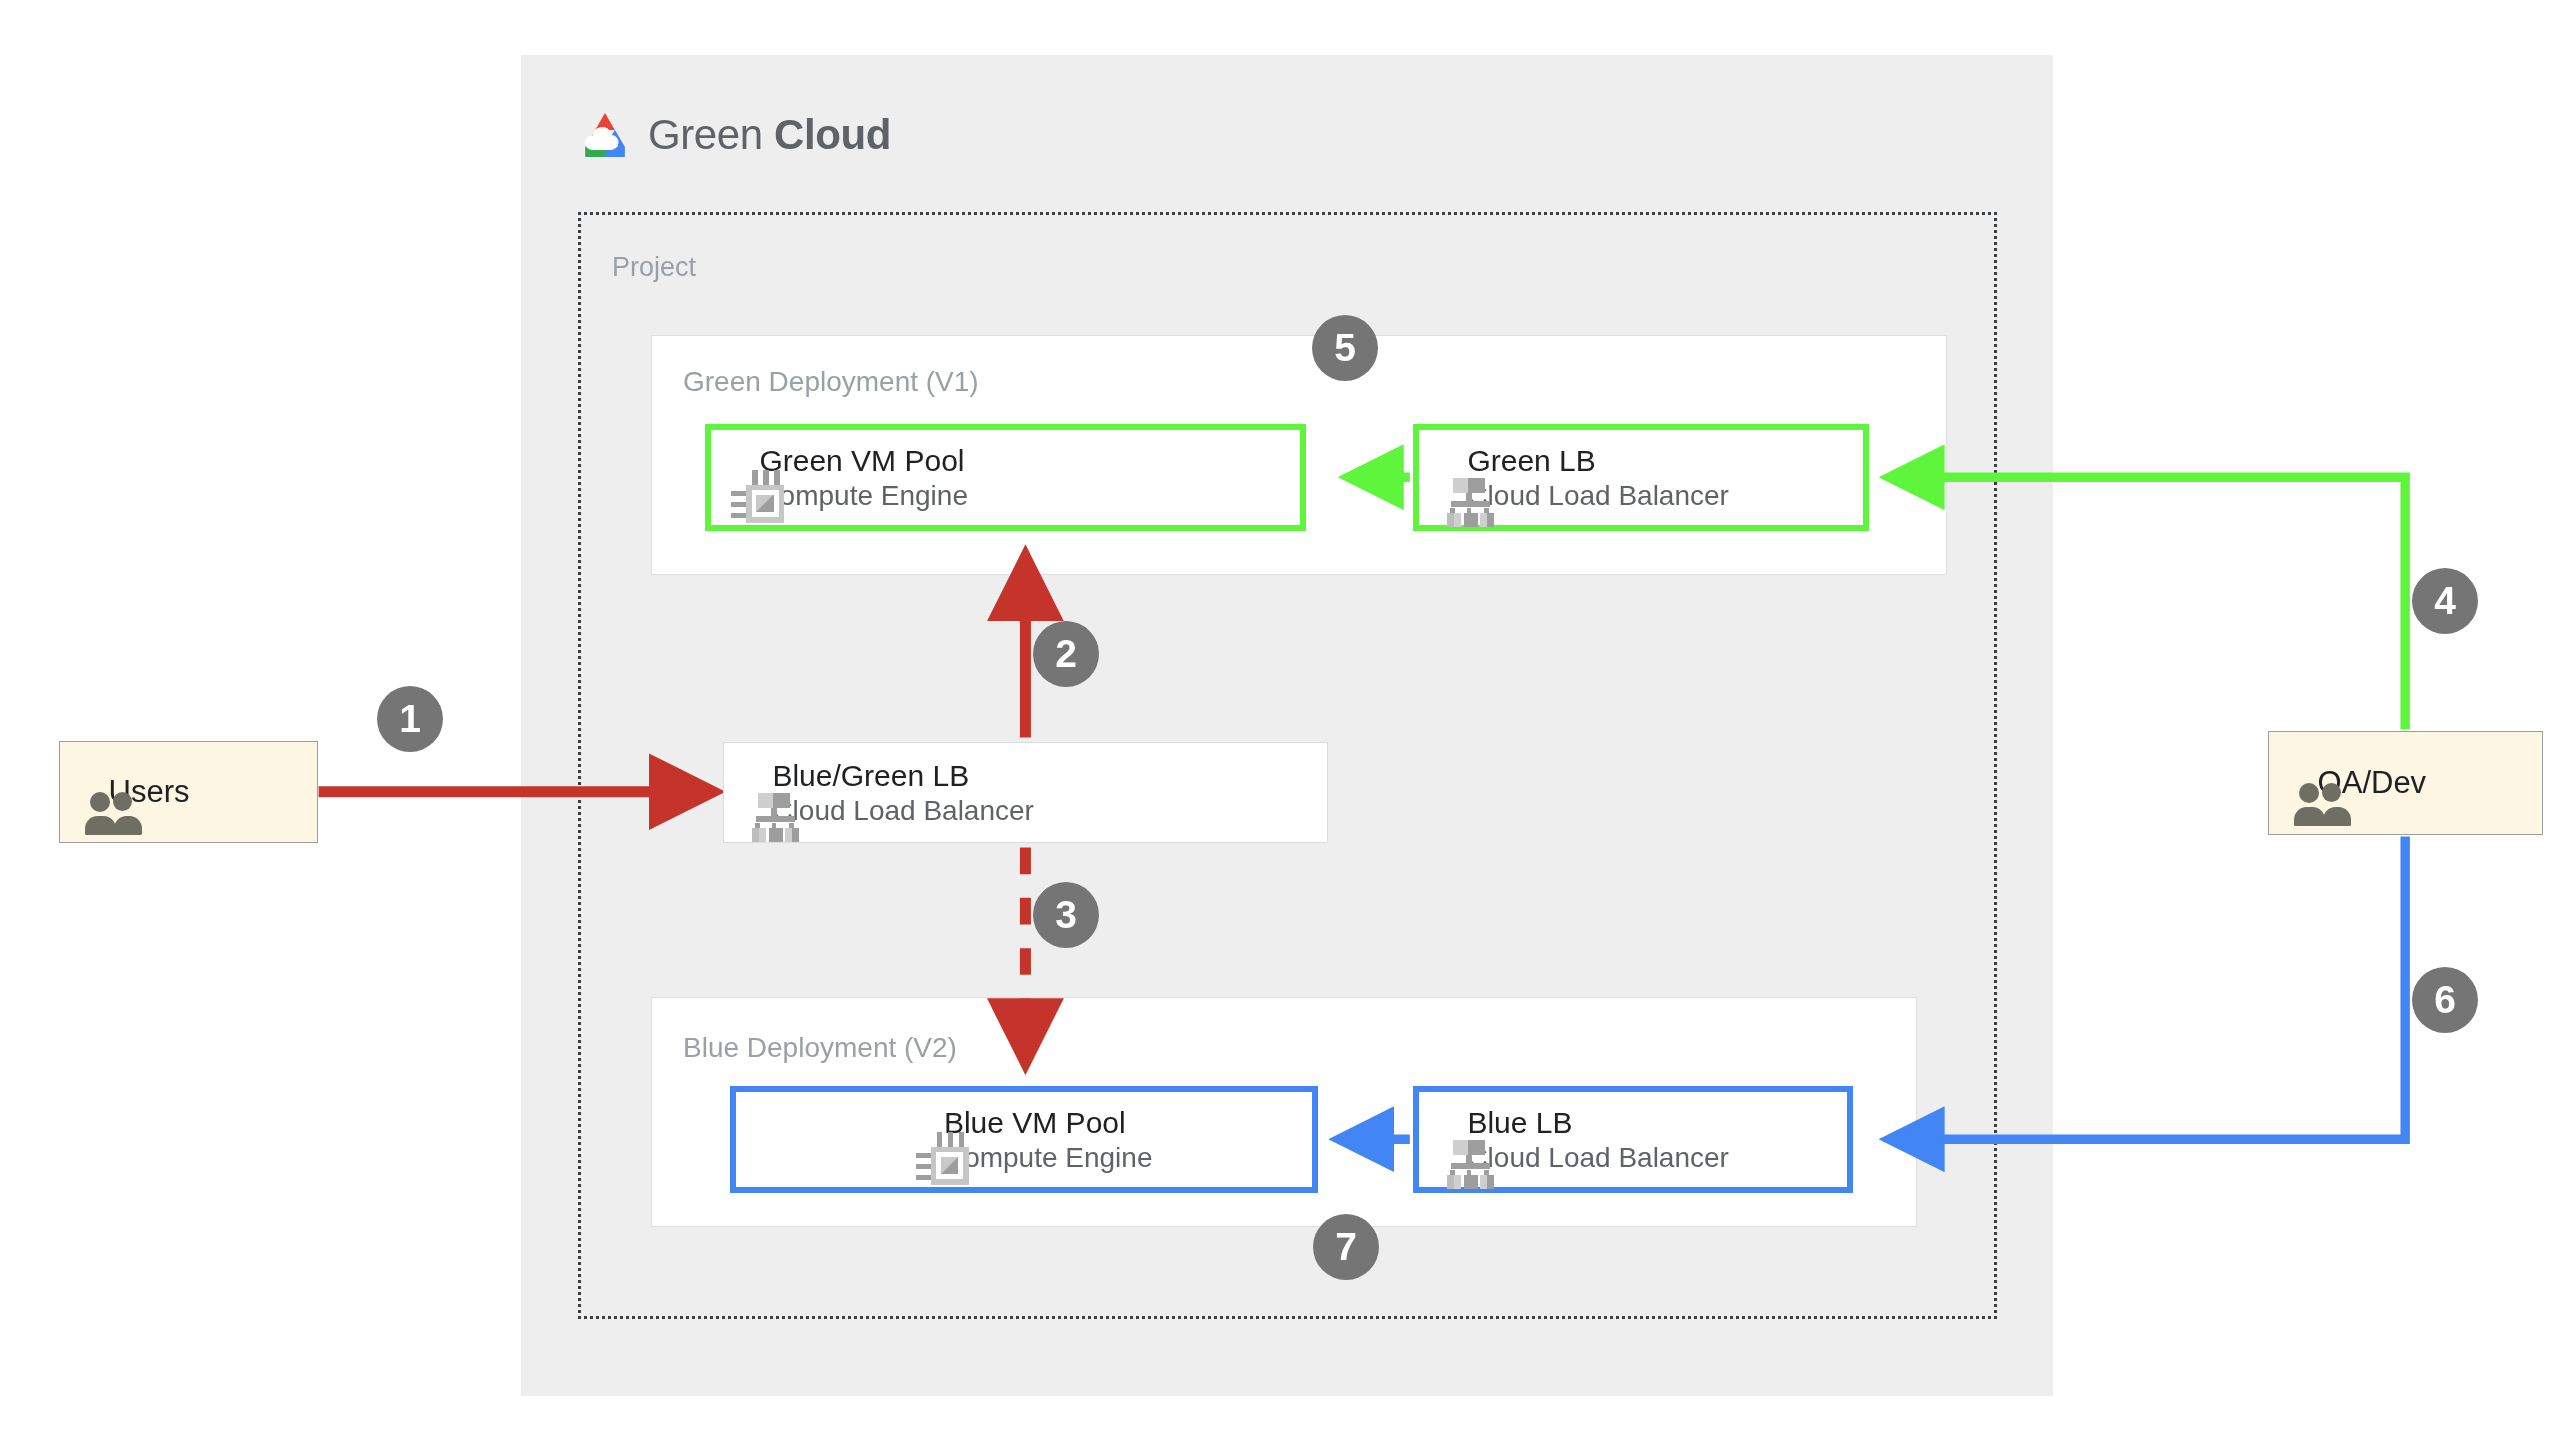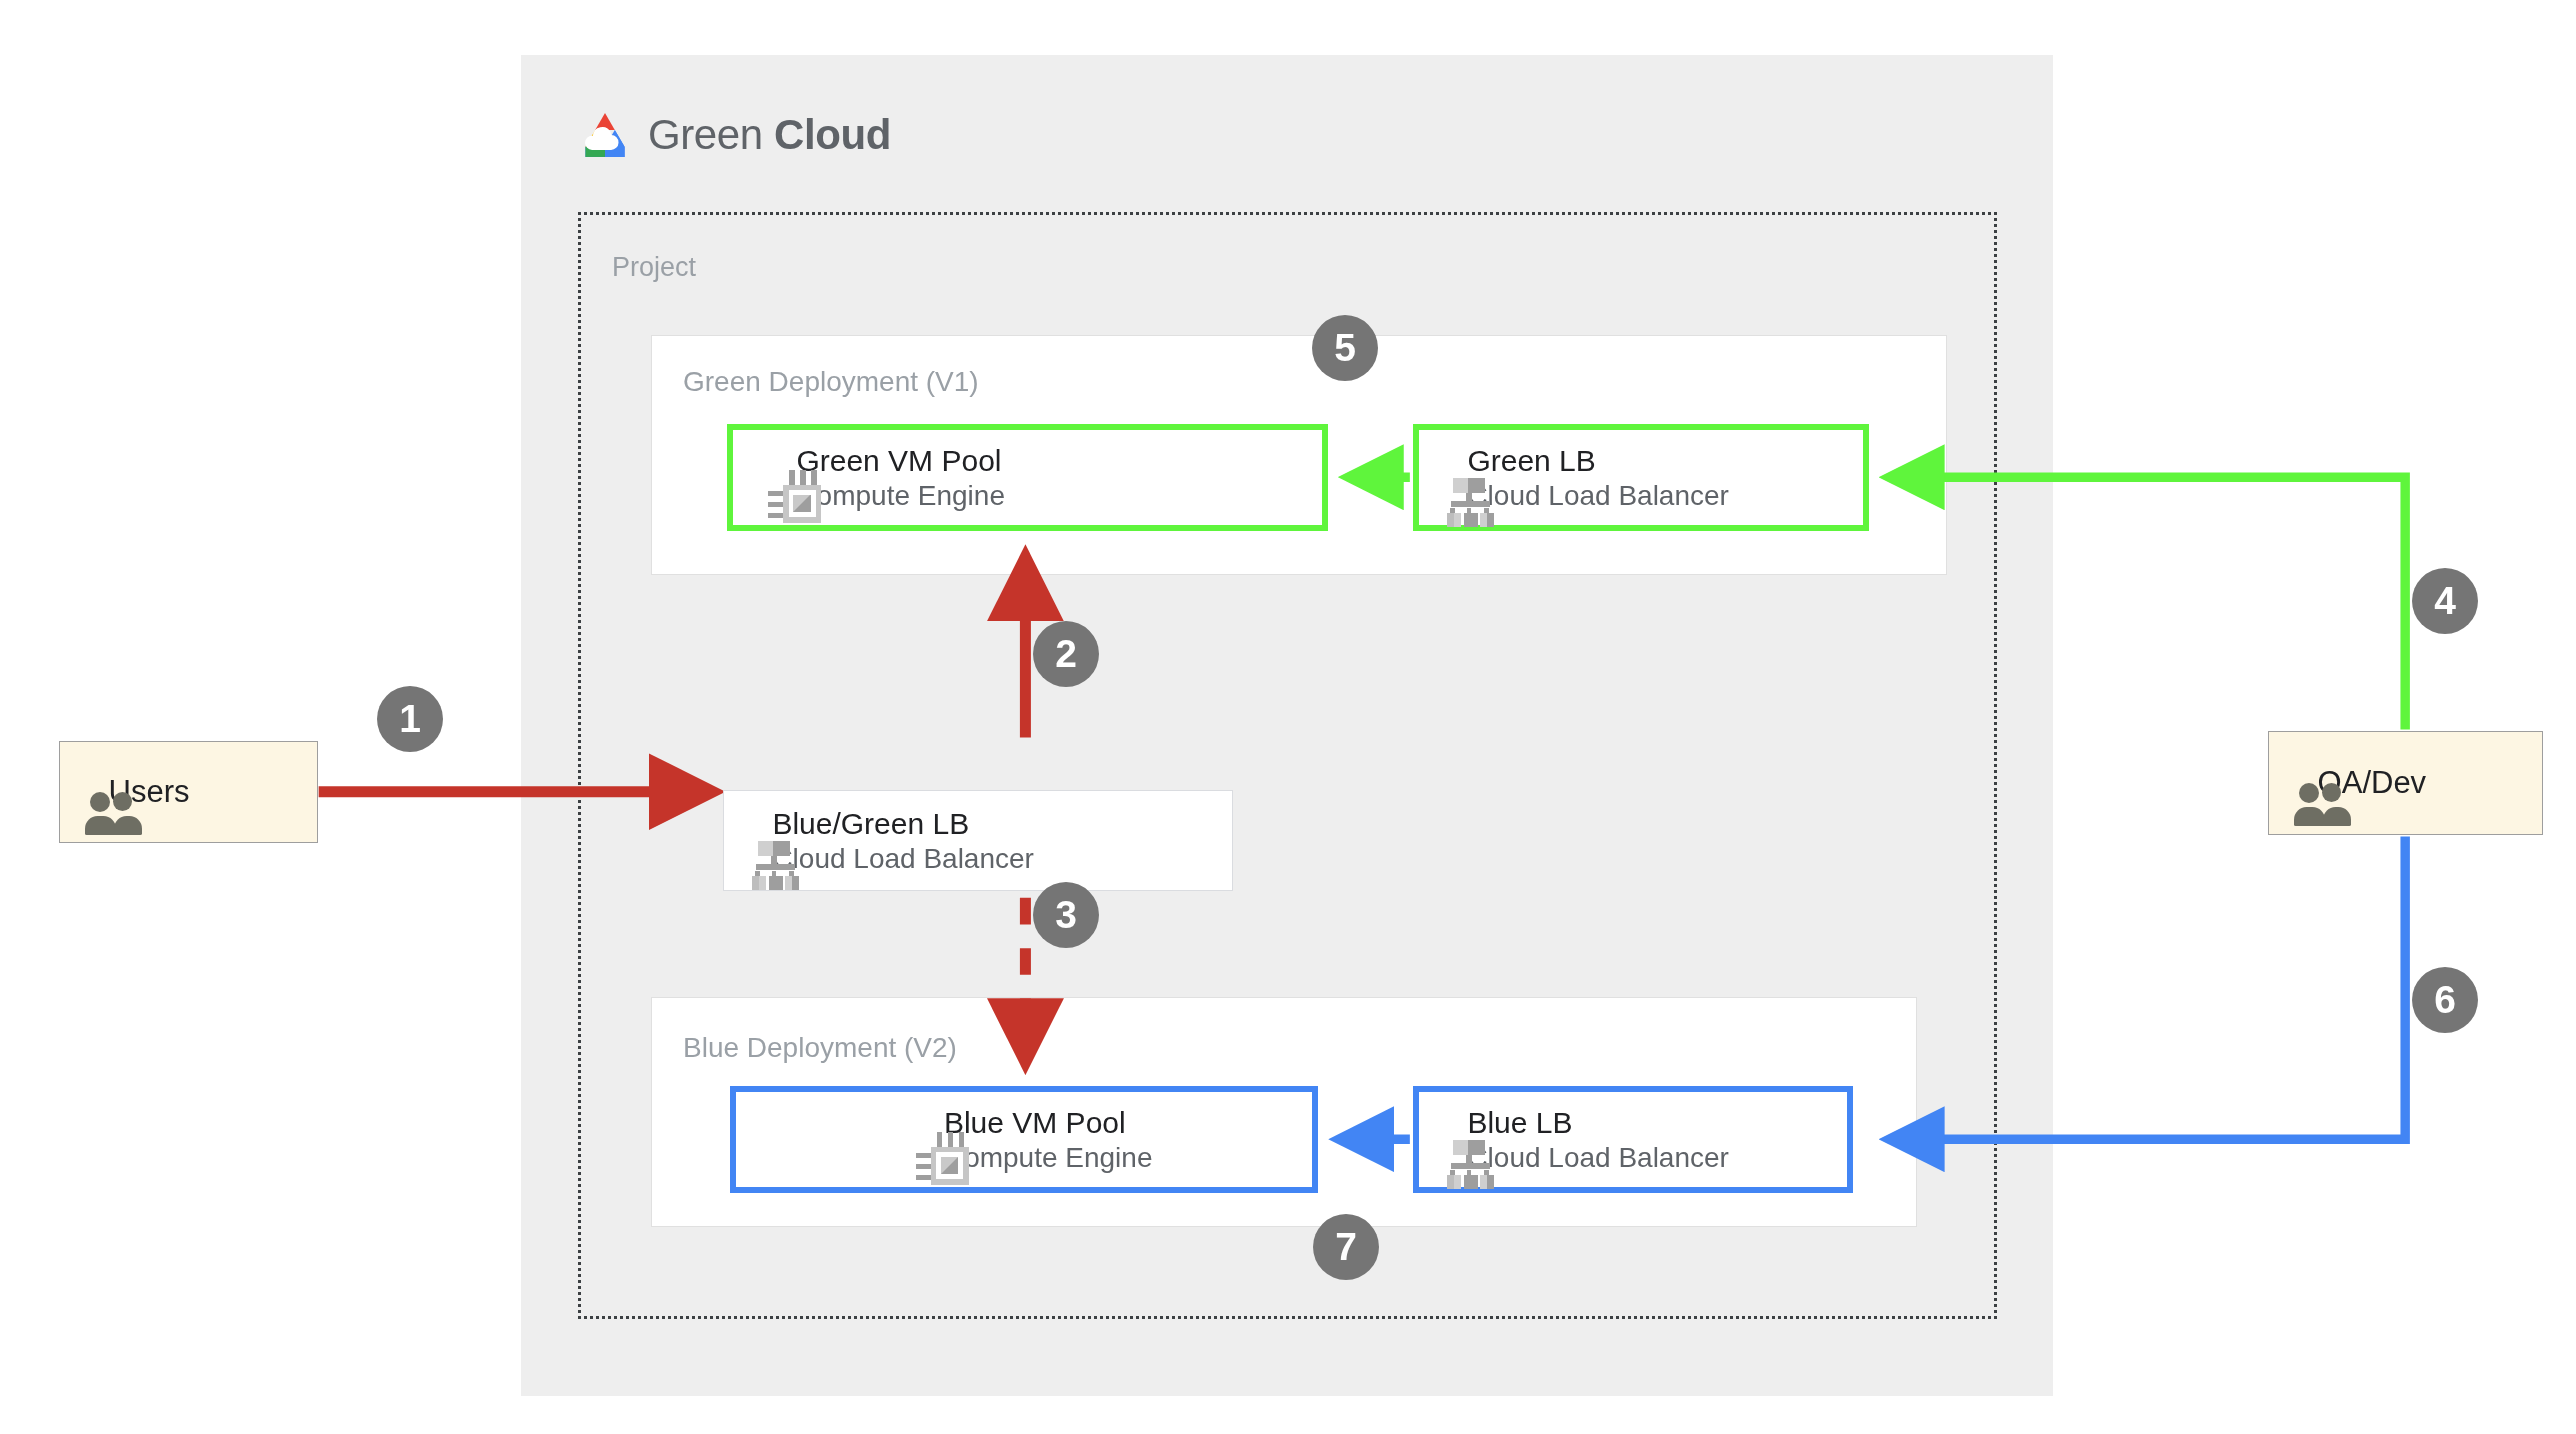--- a/index.html
+++ b/index.html
@@ -29,23 +29,23 @@
   .dl-green{left:683px;top:366px;}
   .dl-blue{left:683px;top:1032px;}
 
   
   .node{position:absolute;background:#ffffff;box-sizing:border-box;display:flex;align-items:center;}
   .node .ico{flex:0 0 auto;margin-left:28px;margin-right:20.4px;}
   .node .txt{display:flex;flex-direction:column;justify-content:center;line-height:1.18;}
   .node .t1{font-size:30px;color:#202124;white-space:nowrap;}
   .node .t2{font-size:28px;color:#5f6368;white-space:nowrap;}
 
-  .n-green-vm{left:727px;top:424px;width:601px;height:107px;border:6.3px solid #5ff53c;padding-left:15px;}
+  .n-green-vm{left:705px;top:424px;width:601px;height:107px;border:6.3px solid #5ff53c;}
   .n-green-lb{left:1413px;top:424px;width:456px;height:107px;border:6.3px solid #5ff53c;}
-  .n-bg-lb   {left:723px;top:742px;width:510px;height:101px;border:1.6px solid #dadce0;margin-top:48px;}
+  .n-bg-lb   {left:723px;top:742px;width:605px;height:101px;border:1.6px solid #dadce0;}
   .n-blue-vm {left:730px;top:1086px;width:588px;height:107px;border:6.3px solid #4285f4;justify-content:center;}
   .n-blue-lb {left:1413px;top:1086px;width:440px;height:107px;border:6.3px solid #4285f4;}
 
   .actor{position:absolute;background:#fdf6e3;border:1.6px solid #9e9e9e;box-sizing:border-box;
          display:flex;align-items:center;}
   .actor .ico{margin-left:25px;margin-right:23.6px;}
   .actor .t1{font-size:31px;color:#202124;white-space:nowrap;}
   .a-users {left:59px;top:741px;width:259px;height:102px;}
   .a-qadev {left:2268px;top:731px;width:275px;height:104px;}
 

